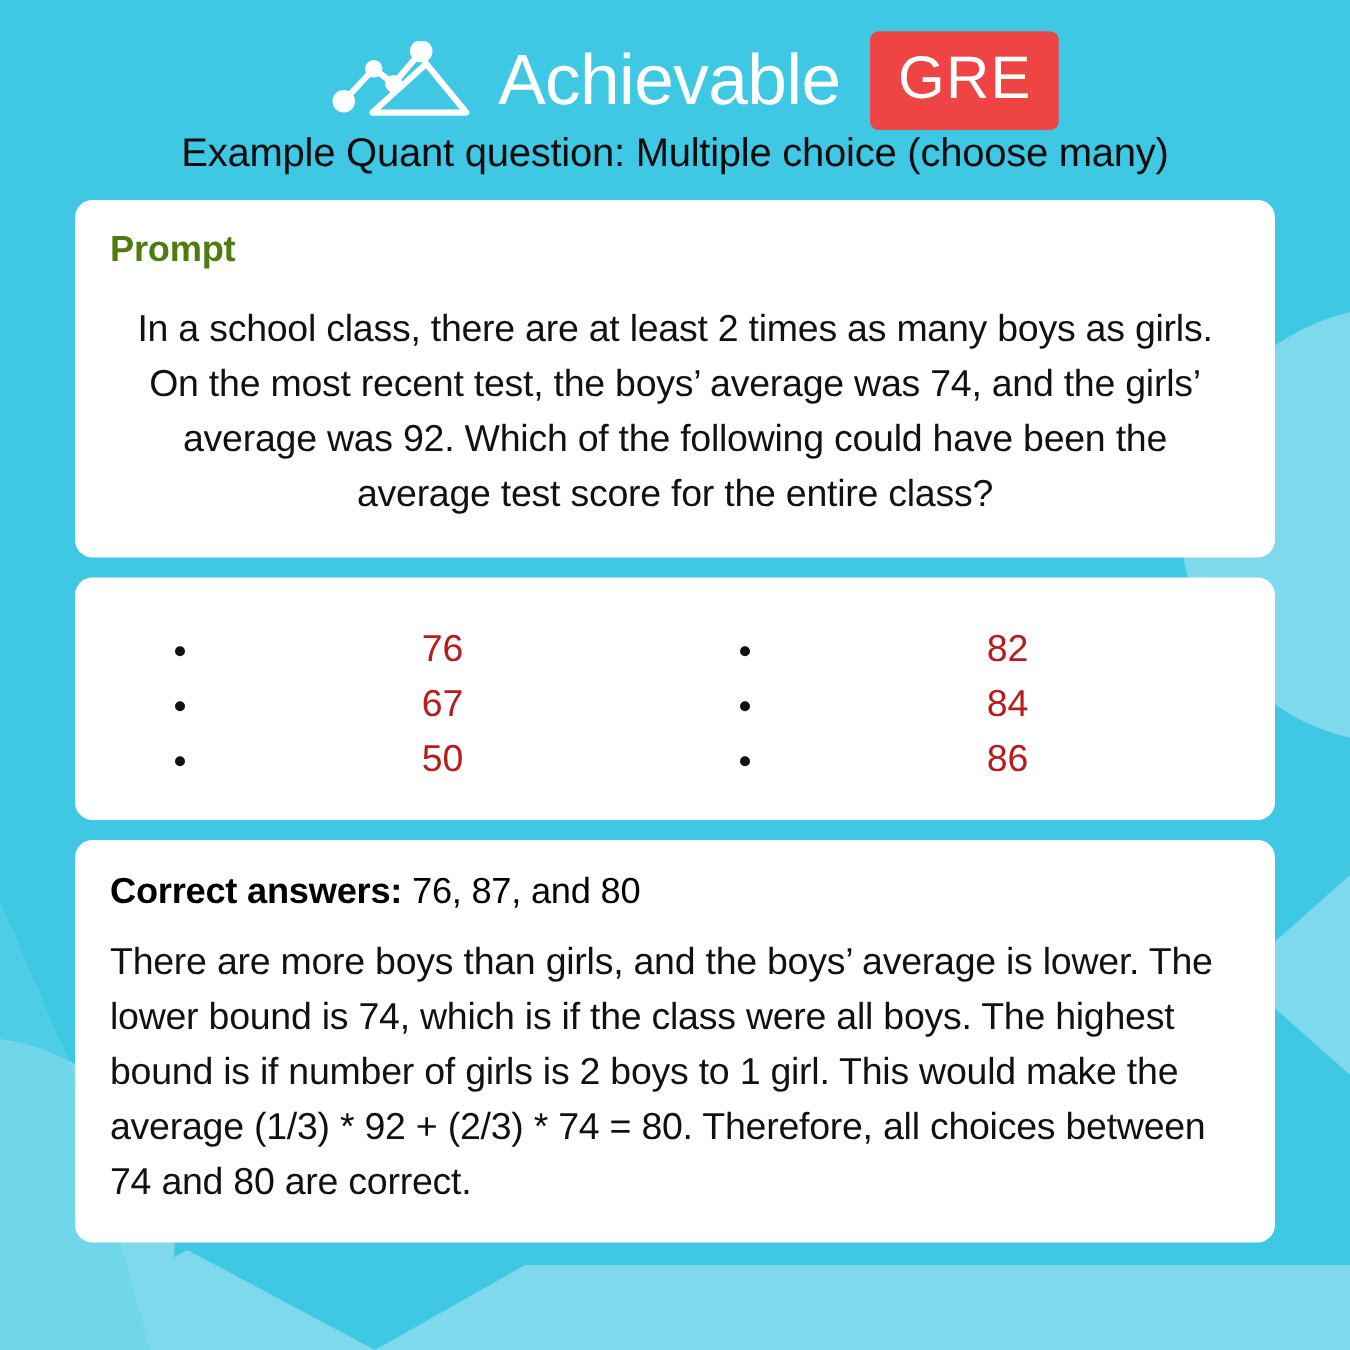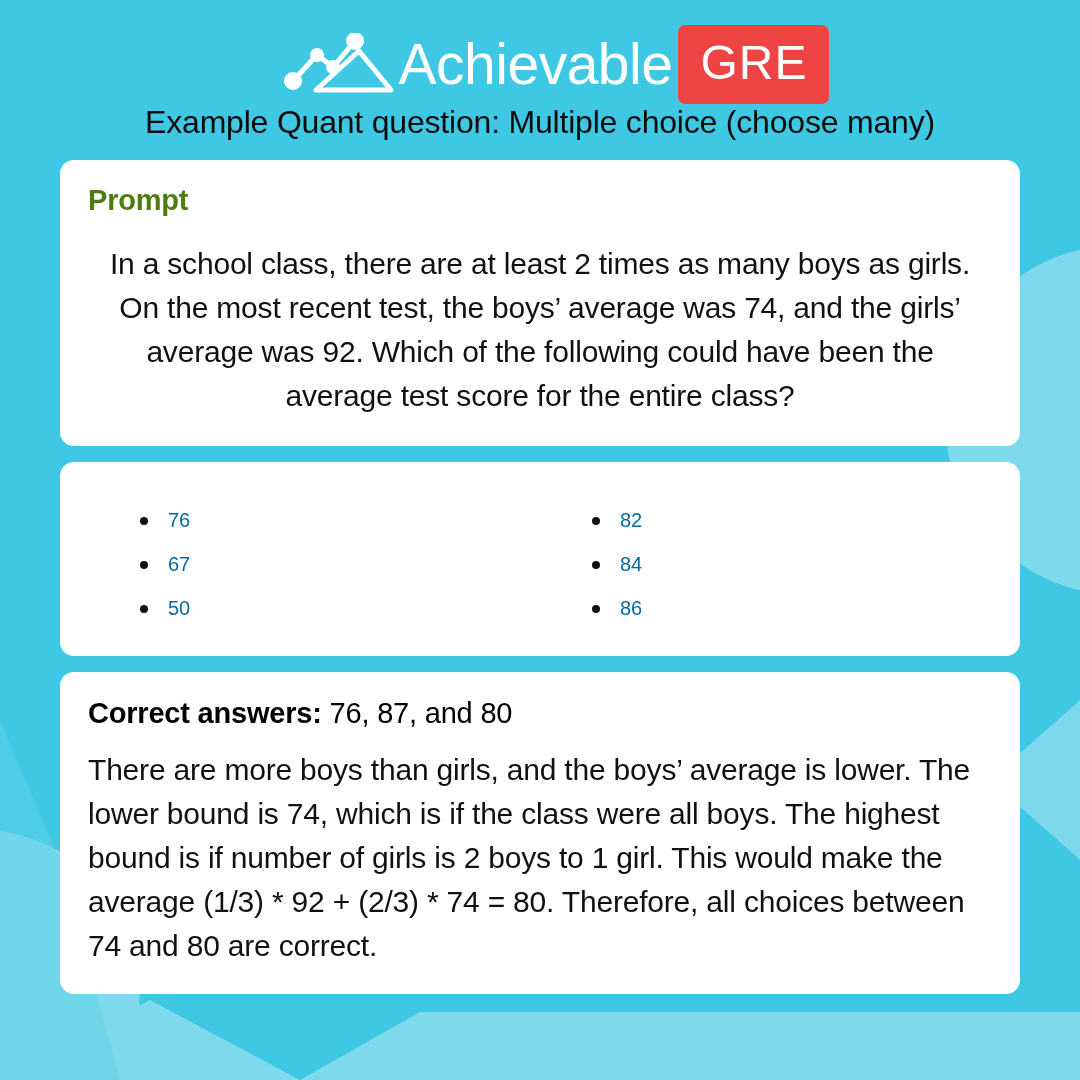--- a/index.html
+++ b/index.html
@@ -29,20 +29,21 @@
     position:relative;
     z-index:2;
     padding-top:26px;
     text-align:center;
   }
 
   .logo-row {
     display:flex;
     align-items:center;
     justify-content:center;
+    gap:18px;
     height:76px;
     padding-left:32px;
   }
 
   .logo-mark { width:116px; height:62px; flex:none; display:block; }
 
   .logo-word {
     color:#ffffff;
     font-size:57px;
     line-height:62px;
@@ -113,25 +114,26 @@
   .choices-grid {
     margin-top:14px;
     display:grid;
     grid-template-columns:1fr 1fr;
     column-gap:0;
   }
 
   .choice-col { list-style:none; padding-left:52px; }
 
   .choice-item {
-    font-size:20px;
+    font-size:30px;
     line-height:44px;
-    color:#0369a1;
+    color:#b91c1c;
     position:relative;
     padding-left:28px;
+    text-align:center;
   }
   .choice-item::before {
     content:"";
     position:absolute;
     left:0; top:19px;
     width:8px; height:8px;
     border-radius:50%;
     background:#111;
   }
 

